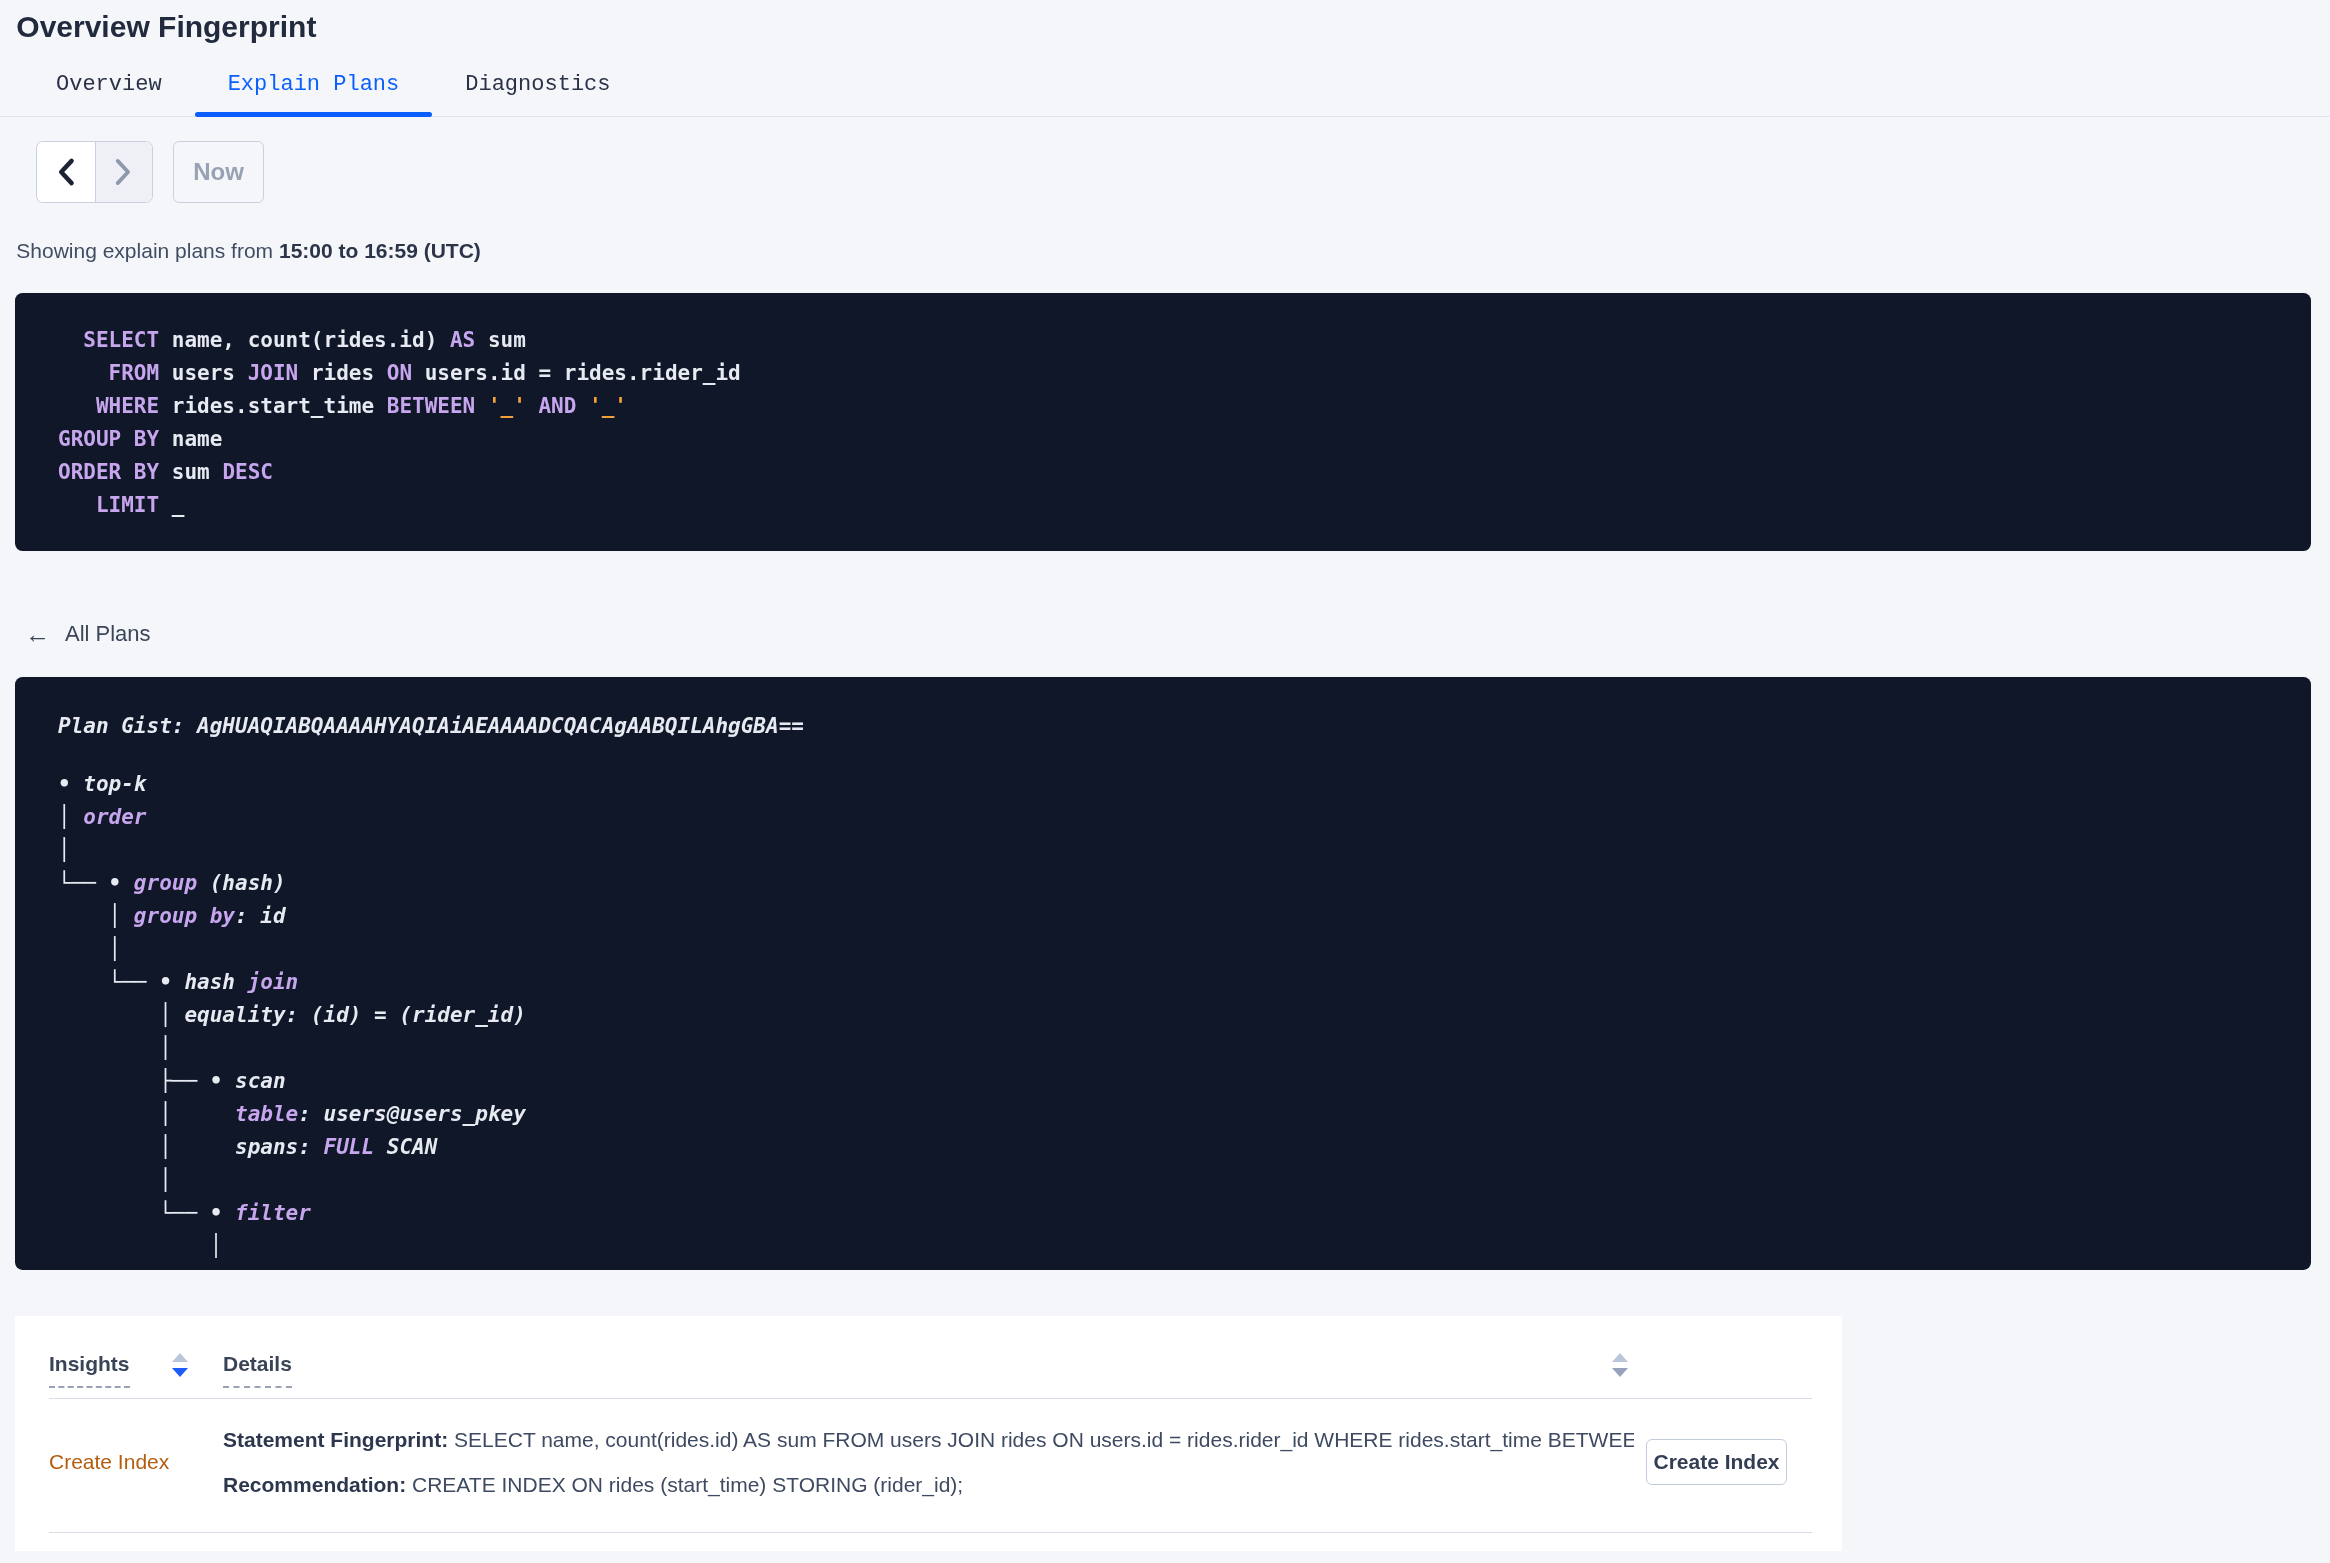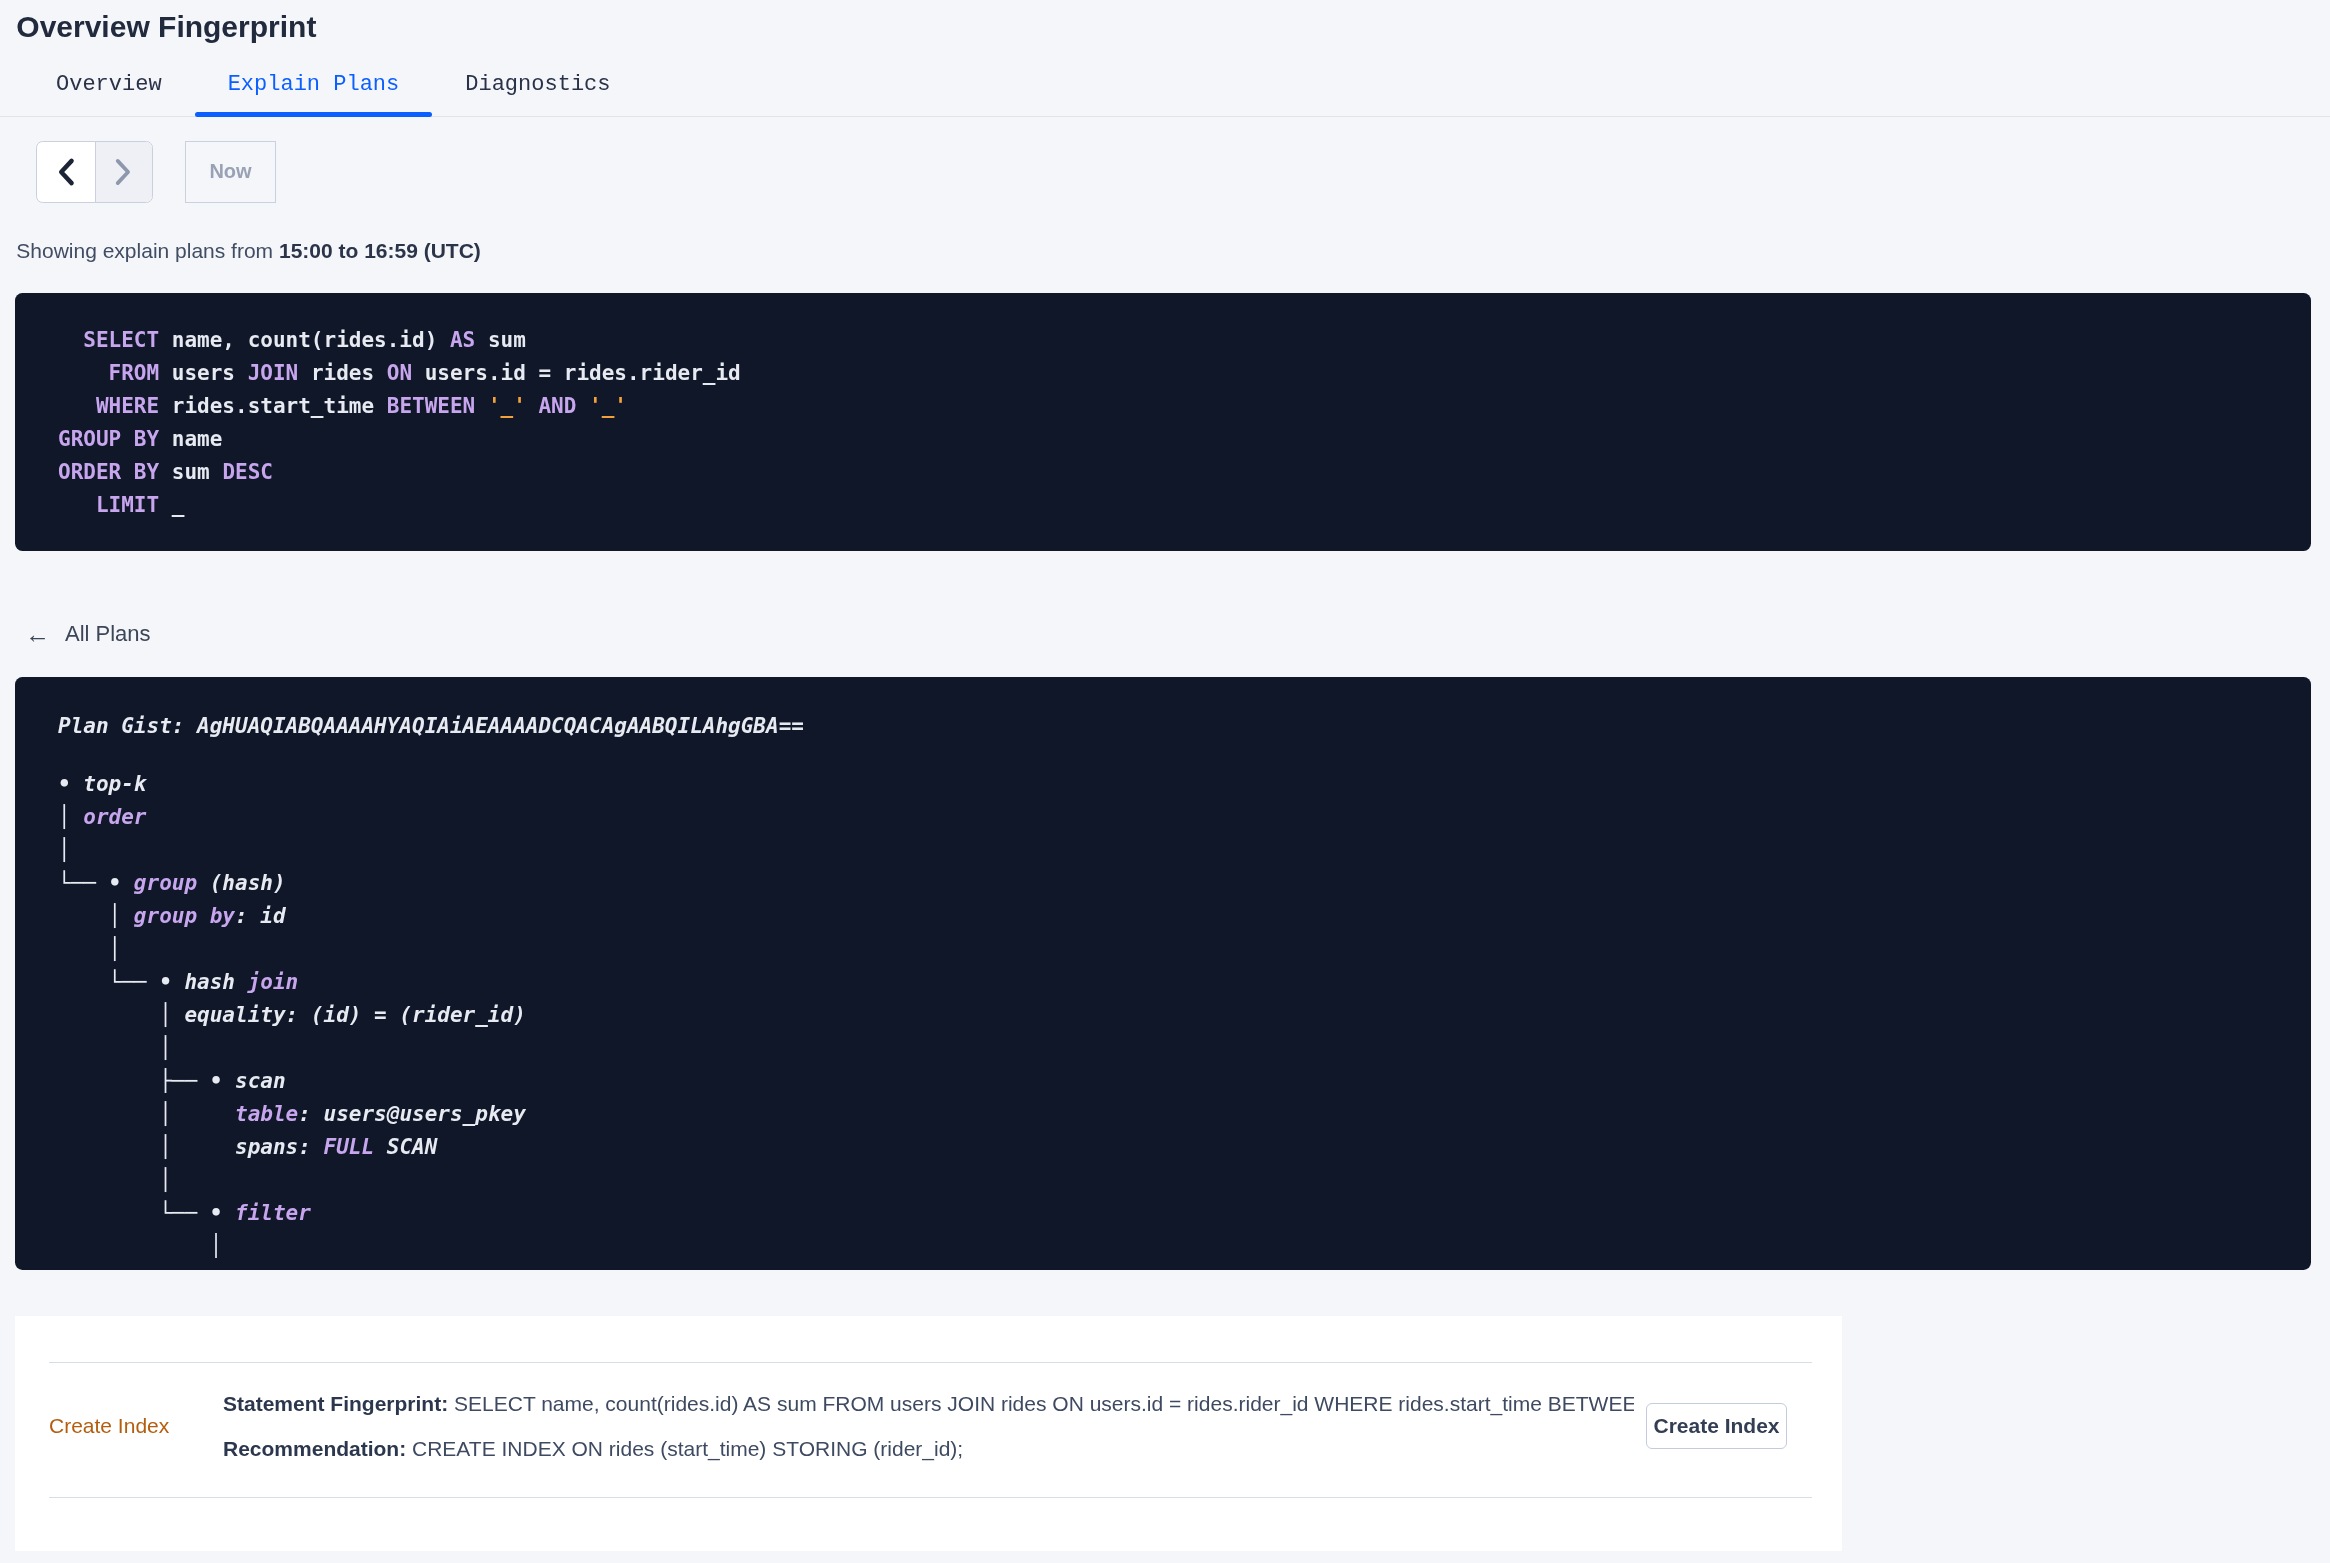--- a/index.html
+++ b/index.html
@@ -48,23 +48,23 @@
 
   .nav-group {
     display:flex; margin-left:21px; border:1.5px solid #c9d1e0; border-radius:6.7px;
     overflow:hidden; width:117px; background:#fff;
   }
   .nav-btn { width:58px; display:flex; align-items:center; justify-content:center; cursor:pointer; }
   .nav-btn + .nav-btn { border-left:1.5px solid #c9d1e0; }
   .nav-btn.disabled { background:#eef0f5; cursor:default; }
 
   .now-btn {
-    margin-left:32px; width:91px; border:1.5px solid #c9d1e0; border-radius:0;
+    margin-left:20px; width:91px; border:1.5px solid #c9d1e0; border-radius:6px;
     display:flex; align-items:center; justify-content:center;
-    font-size:20px; font-weight:700; color:#99a2b5; background:transparent; cursor:default;
+    font-size:24px; font-weight:700; color:#99a2b5; background:transparent; cursor:default;
   }
 
   
   .showing { margin:36px 0 0 16.3px; font-size:21px; color:#414d63; }
   .showing b { color:#2b3449; font-weight:700; }
 
   
   .codeblock {
     margin:30px 19.3px 0 15px; background:#0f1729; border-radius:7.4px;
     font-family:"DejaVu Sans Mono", monospace; font-weight:700;
@@ -183,20 +183,36 @@
 <span class="wh">        │</span>
 <span class="wh">        ├── • scan</span>
 <span class="wh">        │     </span><span class="pu">table</span><span class="wh">: users@users_pkey</span>
 <span class="wh">        │     spans: </span><span class="pu">FULL</span><span class="wh"> SCAN</span>
 <span class="wh">        │</span>
 <span class="wh">        └── • </span><span class="pu">filter</span>
 <span class="wh">            │</span></pre>
   </div>
 
   <div class="card">
+    <div class="thead">
+      <div class="col-insights">
+        <span class="th-label">Insights</span>
+        <span class="sort-icon active insights-sort">
+          <span class="tri-up"></span>
+          <span class="tri-down"></span>
+        </span>
+      </div>
+      <div class="col-details">
+        <span class="th-label">Details</span>
+        <span class="sort-icon details-sort">
+          <span class="tri-up"></span>
+          <span class="tri-down"></span>
+        </span>
+      </div>
+    </div>
     <hr class="divider">
     <div class="trow">
       <div class="insight-link">Create Index</div>
       <div class="detail-lines">
         <div class="detail-line"><b>Statement Fingerprint:</b><span> SELECT name, count(rides.id) AS sum FROM users JOIN rides ON users.id = rides.rider_id WHERE rides.start_time BETWEEN '_…</span></div>
         <div class="detail-line"><b>Recommendation:</b><span> CREATE INDEX ON rides (start_time) STORING (rider_id);</span></div>
       </div>
       <div class="action-btn">Create Index</div>
     </div>
     <hr class="divider">

